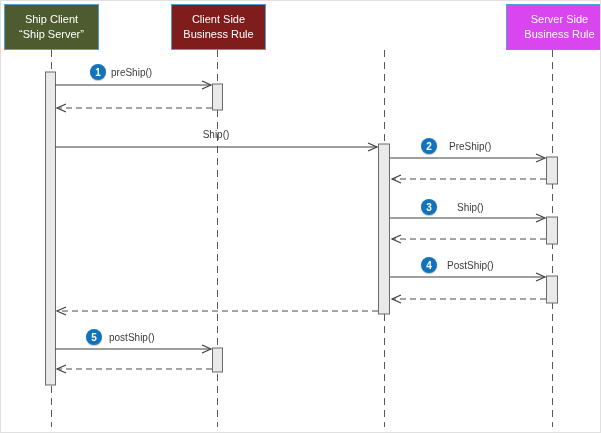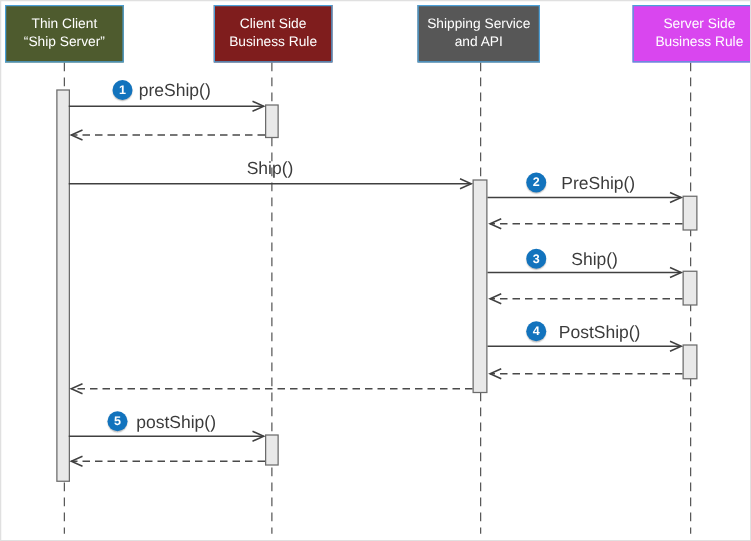--- a/index.html
+++ b/index.html
@@ -15,21 +15,21 @@
     display:flex; flex-direction:column; align-items:center; justify-content:center;
     text-align:center;
   }
   .badge {
     position:absolute; width:16px; height:16px; border-radius:50%;
     color:#ffffff; font-size:10px; font-weight:bold;
     display:flex; align-items:center; justify-content:center;
     box-shadow:0 1px 1px rgba(0,0,0,0.25);
   }
   .msg-label {
-    position:absolute; font-size:14px; color:#3b3b3b; white-space:nowrap;
+    position:absolute; font-size:10px; color:#3b3b3b; white-space:nowrap;
     line-height:13px;
   }
   .centered { transform:translateX(-50%); }
 </style>
 </head>
 <body>
 
 <div class="stage">
 
   <svg class="layer" width="601" height="433" viewBox="0 0 601 433">
@@ -69,30 +69,26 @@
       <line x1="211" y1="107" x2="56" y2="107" marker-end="url(#ah)"></line>
       <line x1="545" y1="178" x2="391" y2="178" marker-end="url(#ah)"></line>
       <line x1="545" y1="238" x2="391" y2="238" marker-end="url(#ah)"></line>
       <line x1="545" y1="298" x2="391" y2="298" marker-end="url(#ah)"></line>
       <line x1="377" y1="310" x2="56" y2="310" marker-end="url(#ah)"></line>
       <line x1="211" y1="368" x2="56" y2="368" marker-end="url(#ah)"></line>
     </g>
   </svg>
 
   <div class="actor" style="left: 3px; width: 95px; background-color: rgb(78, 91, 46);">
-    <span>Thin Client</span>
+    <span>Ship Client</span>
     <span>“Ship Server”</span>
   </div>
   <div class="actor" style="left: 170px; width: 95px; background-color: #7f1d1d;">
     <span>Client Side</span>
     <span>Business Rule</span>
-  </div>
-  <div class="actor" style="left: 333px; width: 98px; background-color: rgb(87, 87, 87);">
-    <span>Shipping Service</span>
-    <span>and API</span>
   </div>
   <div class="actor" style="left: 505px; width: 107px; background-color: #d946ef;">
     <span>Server Side</span>
     <span>Business Rule</span>
   </div>
 
   <div class="badge" style="left: 89px; top: 63px; background-color: rgb(18, 115, 189);">1</div>
   <div class="badge" style="left: 420px; top: 137px; background-color: rgb(18, 115, 189);">2</div>
   <div class="badge" style="left: 420px; top: 198px; background-color: rgb(18, 115, 189);">3</div>
   <div class="badge" style="left: 420px; top: 256px; background-color: rgb(18, 115, 189);">4</div>

